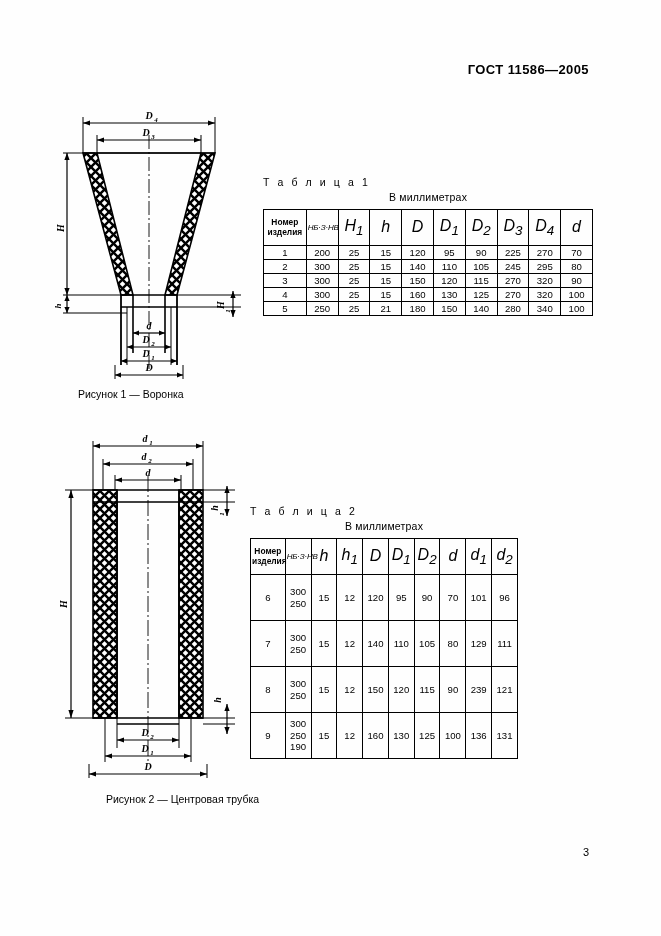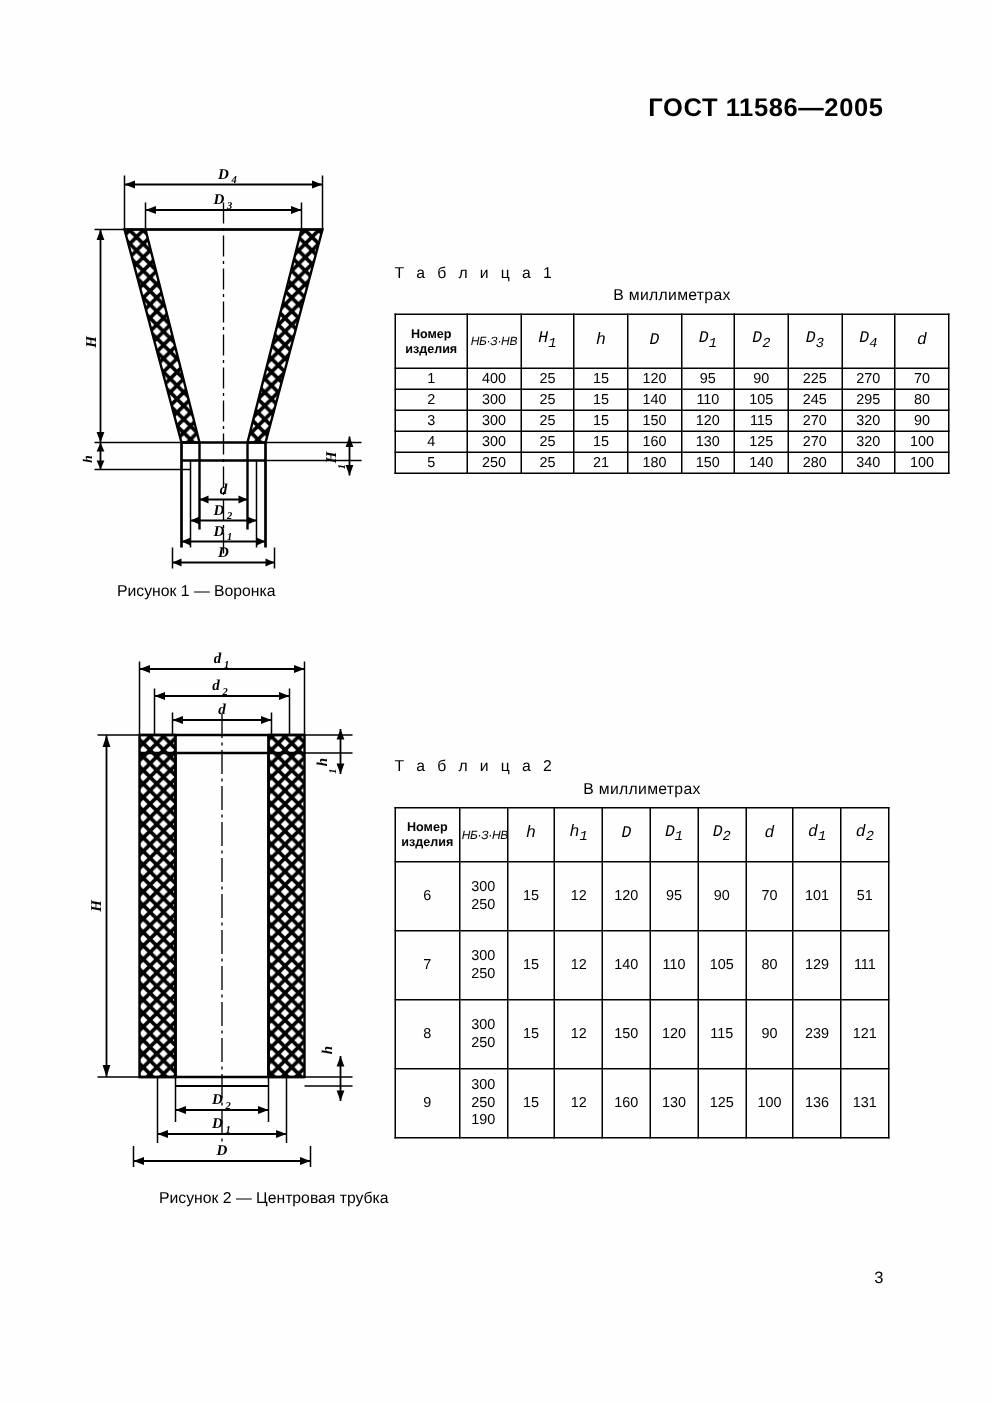--- a/index.html
+++ b/index.html
@@ -17,21 +17,21 @@
   .page {
     position: absolute;
     inset: 0;
     background: #fefefe;
   }
 
   
   .doc-header {
     position: absolute;
     top: 62px; right: 72px;
-    font-size: 17px;
+    font-size: 13px;
     font-weight: bold;
     letter-spacing: 0.4px;
     white-space: nowrap;
   }
 
   
   .page-number {
     position: absolute;
     right: 72px; bottom: 78px;
     font-size: 11px;
@@ -48,22 +48,22 @@
   #fig2-caption { left: 78px; top: 793px; margin-left: 28px; }
 
   
   .figure { position: absolute; }
   #figure-1 { left: 55px; top: 95px; width: 215px; height: 285px; }
   #figure-2 { left: 55px; top: 428px; width: 215px; height: 352px; }
   .figure svg { display: block; }
 
   
   .table-block { position: absolute; }
-  #table-1-block { left: 263px; top: 176px; width: 370px; }
-  #table-2-block { left: 263px; top: 505px; width: 330px; }
+  #table-1-block { left: 263px; top: 176px; width: 330px; }
+  #table-2-block { left: 250px; top: 505px; width: 268px; }
 
   .table-title {
     font-size: 10.5px;
     letter-spacing: 2.6px;
     margin-bottom: 3px;
     white-space: nowrap;
   }
   .table-units {
     font-size: 10.5px;
     text-align: center;
@@ -87,22 +87,21 @@
   }
   table.gost thead th {
     font-weight: bold;
     font-size: 8.4px;
     height: 36px;
     padding: 2px 1px;
   }
   table.gost thead th.sym {
     font-weight: normal;
     font-style: italic;
-    font-size: 11px;
-    font-family: Liberation Mono, monospace;
+    font-size: 16px;
   }
   table.gost thead th.mat {
     font-weight: normal;
     font-style: italic;
     font-size: 8px;
     letter-spacing: -0.2px;
     text-align: center;
   }
   table.gost tbody td { height: 13px; }
   
@@ -376,21 +375,21 @@
             <th class="sym">D<sub>1</sub></th>
             <th class="sym">D<sub>2</sub></th>
             <th class="sym">D<sub>3</sub></th>
             <th class="sym">D<sub>4</sub></th>
             <th class="sym">d</th>
           </tr>
         </thead>
       <tbody>
           <tr>
             <td>1</td>
-            <td>400</td>
+            <td>200</td>
             <td>25</td>
             <td>15</td>
             <td>120</td>
             <td>95</td>
             <td>90</td>
             <td>225</td>
             <td>270</td>
             <td>70</td>
           </tr>
           <tr>
@@ -468,21 +467,21 @@
             <td>6</td>
             <td class="multi">300
 250</td>
             <td>15</td>
             <td>12</td>
             <td>120</td>
             <td>95</td>
             <td>90</td>
             <td>70</td>
             <td>101</td>
-            <td>51</td>
+            <td>96</td>
           </tr>
           <tr>
             <td>7</td>
             <td class="multi">300
 250</td>
             <td>15</td>
             <td>12</td>
             <td>140</td>
             <td>110</td>
             <td>105</td>

